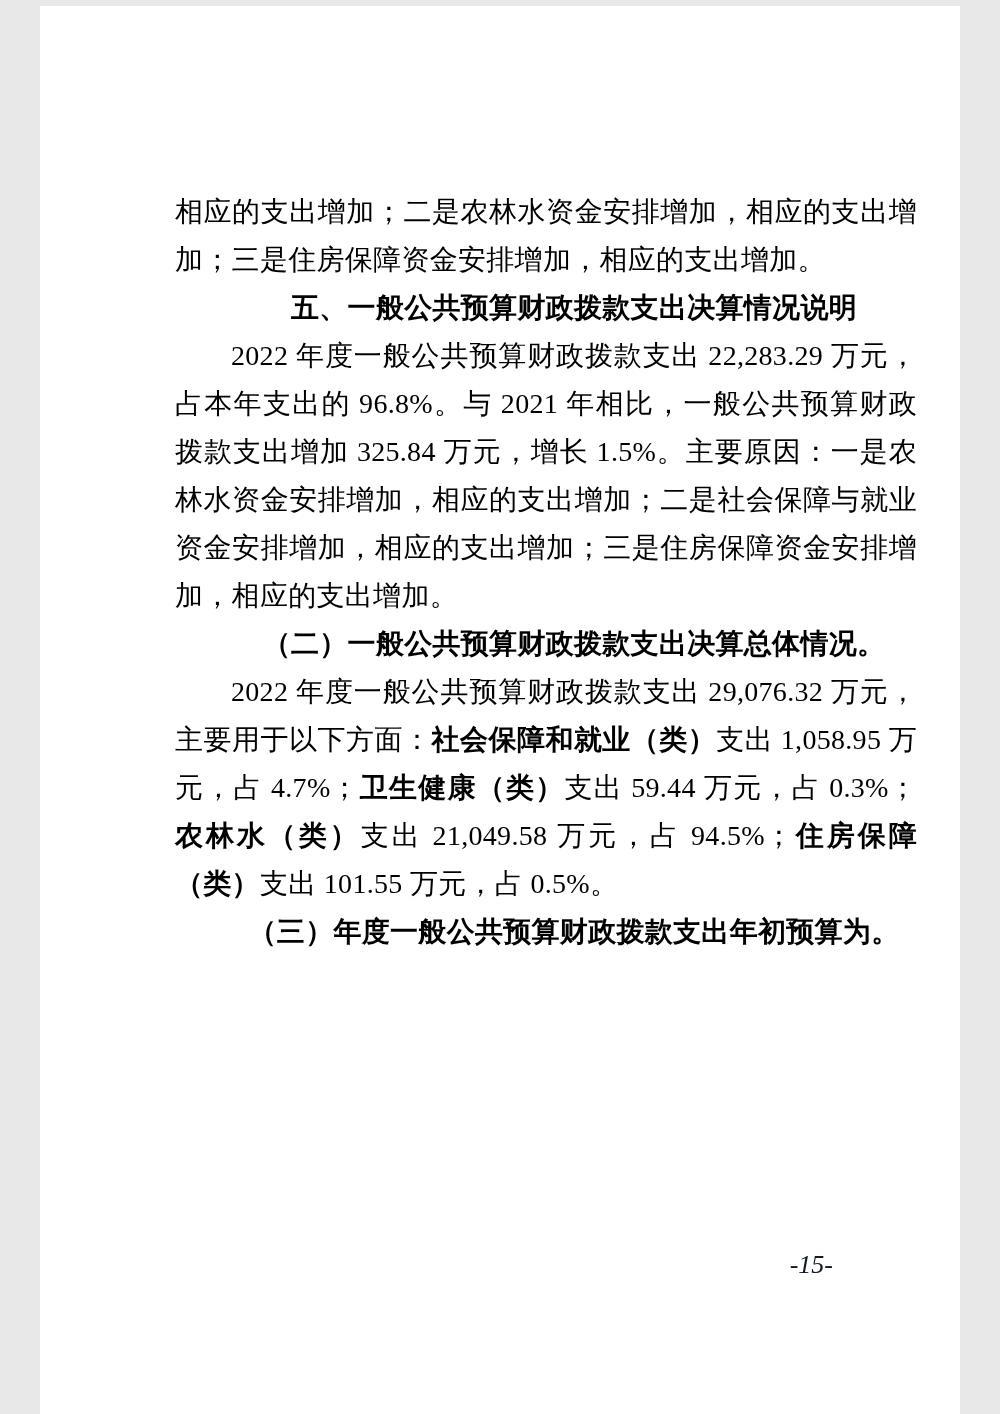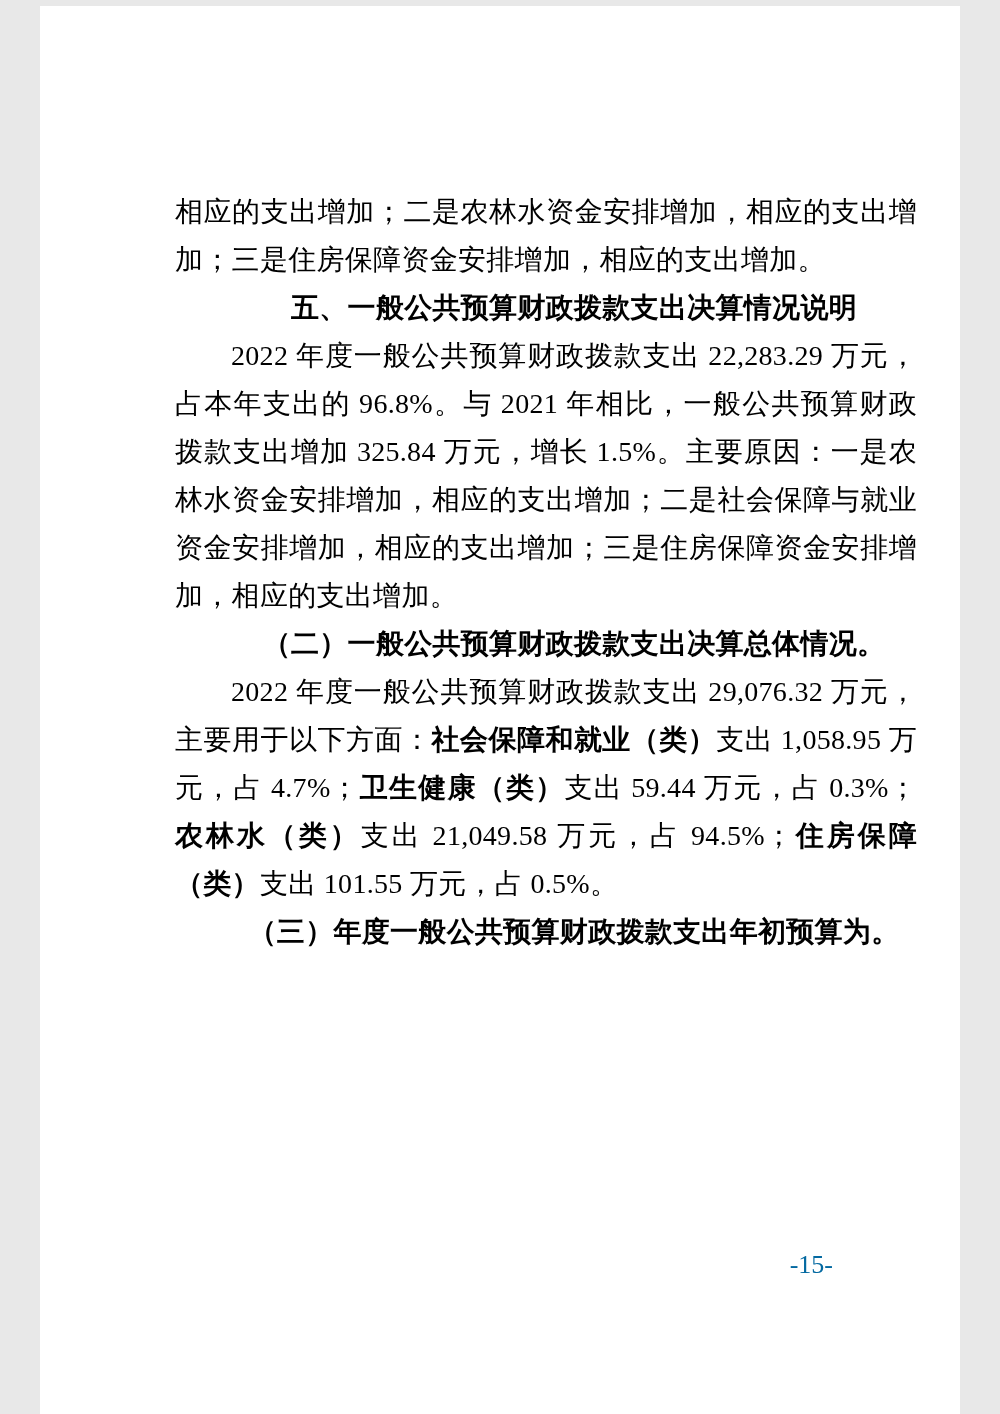--- a/index.html
+++ b/index.html
@@ -49,21 +49,22 @@
     font-family: Liberation Sans, sans-serif;
     font-style: normal;
   }
   .page-number {
     position: absolute;
     top: 1243px;
     right: 127px;
     font-size: 26px;
     line-height: 32px;
     font-family: "Liberation Serif", "DejaVu Serif", serif;
-    color: #0369a1;
+    color: #0f172a;
+    font-style: italic;
   }
 </style>
 </head>
 <body>
 
 <div class="page">
   <div class="content">
 
     <p class="no-indent">相应的支出增加；二是农林水资金安排增加，相应的支出增加；三是住房保障资金安排增加，相应的支出增加。</p>
 

